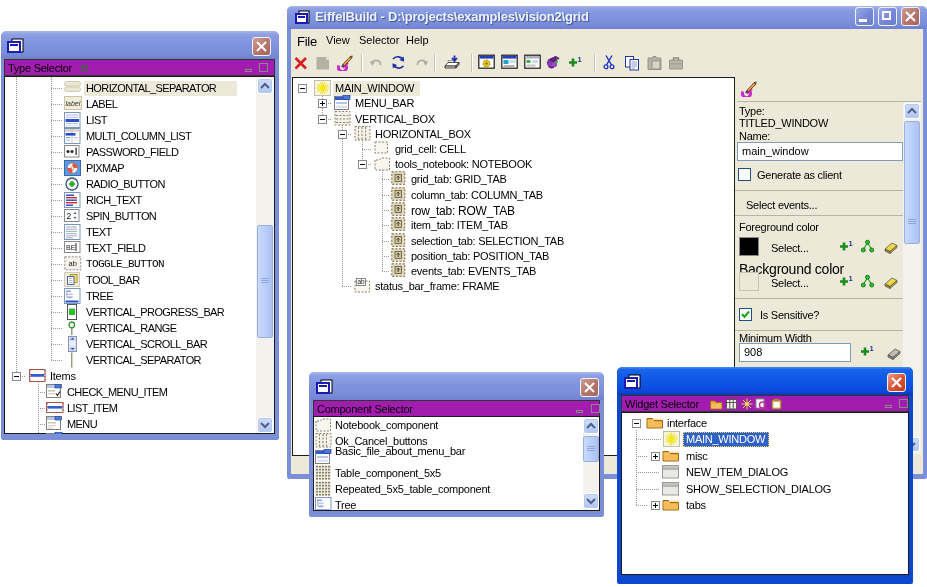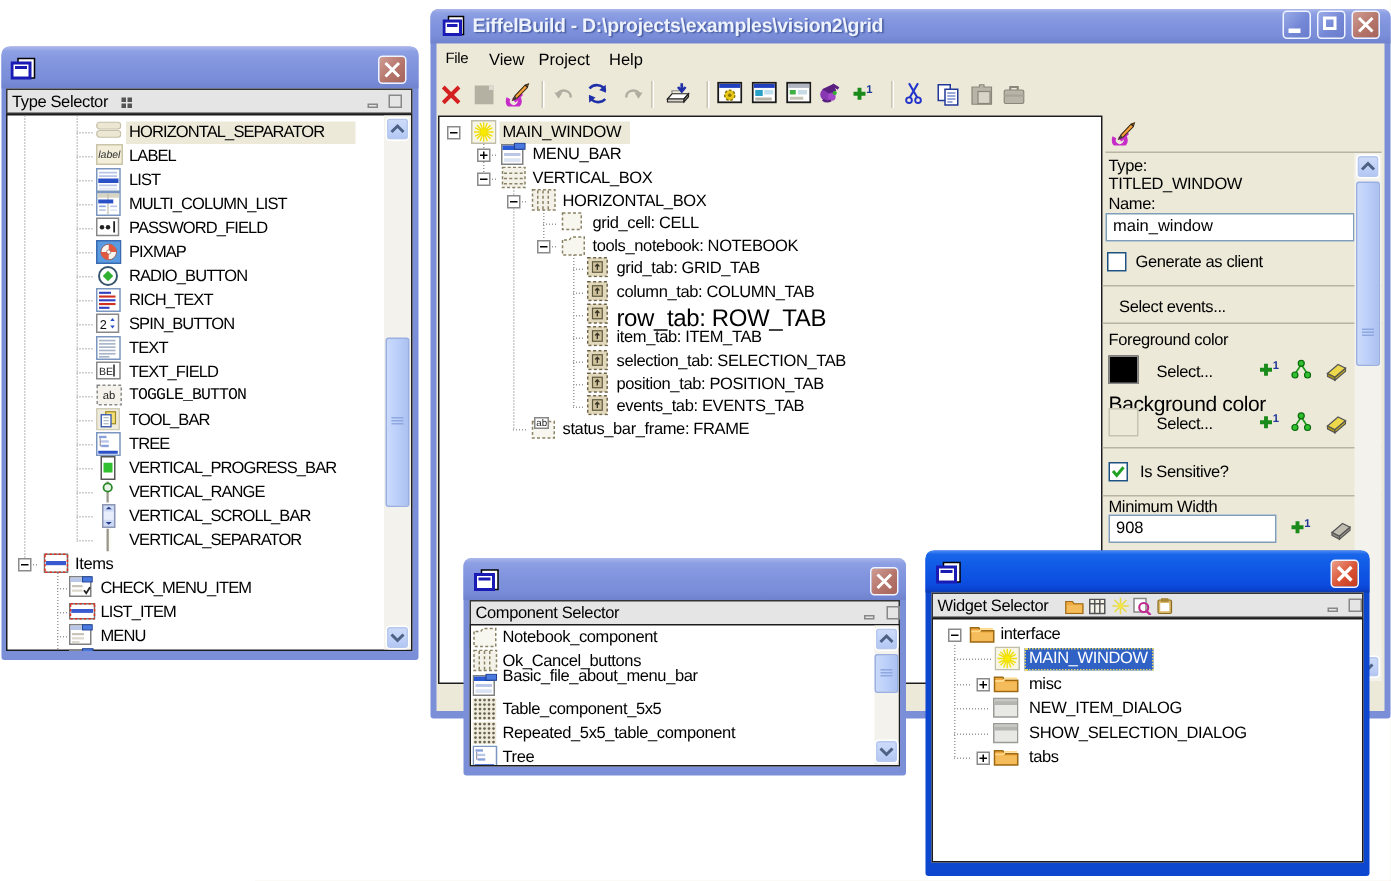--- a/index.html
+++ b/index.html
@@ -9,21 +9,21 @@
 .frame.act{background:#0d47cf}
 .frame.inact{background:#7b8fd9}
 .tbar{position:absolute;left:0;right:0;top:0;border-radius:5px 5px 0 0;overflow:hidden}
 .tbar.act{background:linear-gradient(180deg,#4a8af4 0%,#1a66ea 9%,#1460e8 22%,#0f57e4 45%,#0d52e2 65%,#0b4bdd 82%,#0a45d8 90%,#0d3fbe 96%,#0a36a6 100%)}
 .tbar.inact{background:linear-gradient(180deg,#aab6ea 0%,#8ea0e4 12%,#8598e0 30%,#7e92dc 55%,#7a8dd9 78%,#7487d3 90%,#7082cd 100%)}
 .ttext{position:absolute;color:#eef2fc;font-weight:bold;font-size:13px;letter-spacing:-0.2px;text-shadow:1px 1px 1px rgba(20,40,100,0.55);white-space:pre}
 .tbtn{position:absolute;width:19px;height:19px;border-radius:3px;border:1px solid #f0f4fe}
 .tbtn.b-inact{background:linear-gradient(135deg,#9aabe8 0%,#7588d6 55%,#6a7dcc 100%)}
 .tbtn.c-act{background:linear-gradient(135deg,#eb9e8a 0%,#da5134 55%,#c23c20 100%)}
 .tbtn.c-inact{background:linear-gradient(135deg,#cf9d94 0%,#b5756b 55%,#a5655c 100%)}
-.hdr{position:absolute;background:#e5e5e5;border-bottom:1px solid #404040;
+.hdr{position:absolute;background:#a21caf;border-bottom:1px solid #404040;
  font-size:11px;color:#000}
 .pane{position:absolute;background:#fff;border:1px solid #1c1c1c}
 .beige{background:#ece9d8}
 .txt{position:absolute;font-size:11px;color:#000;white-space:pre}
 
 .dotv{position:absolute;width:1px;background-image:linear-gradient(180deg,#9a9a9a 50%,transparent 50%);background-size:1px 2px}
 .doth{position:absolute;height:1px;background-image:linear-gradient(90deg,#9a9a9a 50%,transparent 50%);background-size:2px 1px}
 .exp{position:absolute;width:9px;height:9px;background:#fff;border:1px solid #8a8a8a;font-size:9px;line-height:7px;text-align:center;color:#000}
 .exp:before{content:"";position:absolute;left:1px;right:1px;top:3px;height:1px;background:#000}
 .exp.plus:after{content:"";position:absolute;top:1px;bottom:1px;left:3px;width:1px;background:#000}
@@ -49,23 +49,23 @@
     <div class="tbtn b-inact" style="left:568px;top:1px"></div>
     <div class="tbtn b-inact" style="left:591px;top:1px"></div>
     <div class="tbtn c-inact" style="left:614px;top:1px"></div>
     <div class="abs" style="left:572px;top:13px;width:8px;height:3px;background:#fff"></div>
     <div class="abs" style="left:595px;top:5px;width:9px;height:9px;border:2px solid #fff"></div>
     <svg class="abs" style="left:617px;top:4px" width="13" height="13" viewBox="0 0 13 13">
 <path d="M2 2 L11 11 M11 2 L2 11" stroke="#fff" stroke-width="2"></path>
     </svg>
     <div class="abs beige" style="left:4px;top:23px;width:632px;height:445px"></div>
   </div>
-<div class="txt" style="left:297px;top:34px;font-size:10px;color:#000;letter-spacing:-0.25px;">File</div>
+<div class="txt" style="left:297px;top:34px;font-size:13px;color:#000;letter-spacing:-0.25px;">File</div>
 <div class="txt" style="left:326px;top:34px;font-size:11px;color:#000;letter-spacing:0px;">View</div>
-<div class="txt" style="left:359px;top:34px;font-size:11px;color:#000;letter-spacing:0px;">Project</div>
+<div class="txt" style="left:359px;top:34px;font-size:11px;color:#000;letter-spacing:0px;">Selector</div>
 <div class="txt" style="left:406px;top:34px;font-size:11px;color:#000;letter-spacing:0px;">Help</div>
 <svg class="abs" style="left:293px;top:55px" width="16" height="16" viewBox="0 0 16 16">
 <path d="M2.5 3 L13 13.5 M13 3 L2.5 13.5" stroke="#d42020" stroke-width="2.6"></path>
   </svg>
 <svg class="abs" style="left:315px;top:55px" width="16" height="16" viewBox="0 0 16 16">
 <rect x="1.5" y="2" width="12.5" height="12.5" fill="#b5b1a2"></rect>
 <rect x="11" y="2" width="3" height="3" fill="#dedbd2"></rect>
   </svg>
 <svg class="abs" style="left:337px;top:55px" width="17" height="16" viewBox="0 0 17 16">
 <path d="M2 10.5 A4 4 0 1 0 8.5 9.8" fill="none" stroke="#c82cc8" stroke-width="2.8"></path>
@@ -215,21 +215,21 @@
 <rect x="4" y="3.5" width="6.5" height="7" fill="#cfc39e" stroke="#5f573c" stroke-width="0.8"></rect>
 <path d="M7.2 9 V5.2 M5.8 6.6 L7.2 5.2 L8.6 6.6" stroke="#3a3426" stroke-width="0.9" fill="none"></path>
   </svg>
 <div class="txt" style="left:411px;top:189px;font-size:11px;color:#000;letter-spacing:-0.25px;">column_tab: COLUMN_TAB</div>
 <div class="doth" style="left:382px;top:210px;width:7px"></div>
 <svg class="abs" style="left:391px;top:202px" width="15" height="14" viewBox="0 0 15 14">
 <rect x="0.8" y="0.8" width="13" height="12.5" fill="#e2d9bc" stroke="#6e6548" stroke-width="1" stroke-dasharray="2,1.6"></rect>
 <rect x="4" y="3.5" width="6.5" height="7" fill="#cfc39e" stroke="#5f573c" stroke-width="0.8"></rect>
 <path d="M7.2 9 V5.2 M5.8 6.6 L7.2 5.2 L8.6 6.6" stroke="#3a3426" stroke-width="0.9" fill="none"></path>
   </svg>
-<div class="txt" style="left:411px;top:204px;font-size:16px;color:#000;letter-spacing:-0.25px;">row_tab: ROW_TAB</div>
+<div class="txt" style="left:411px;top:204px;font-size:12px;color:#000;letter-spacing:-0.25px;">row_tab: ROW_TAB</div>
 <div class="doth" style="left:382px;top:225px;width:7px"></div>
 <svg class="abs" style="left:391px;top:217px" width="15" height="14" viewBox="0 0 15 14">
 <rect x="0.8" y="0.8" width="13" height="12.5" fill="#e2d9bc" stroke="#6e6548" stroke-width="1" stroke-dasharray="2,1.6"></rect>
 <rect x="4" y="3.5" width="6.5" height="7" fill="#cfc39e" stroke="#5f573c" stroke-width="0.8"></rect>
 <path d="M7.2 9 V5.2 M5.8 6.6 L7.2 5.2 L8.6 6.6" stroke="#3a3426" stroke-width="0.9" fill="none"></path>
   </svg>
 <div class="txt" style="left:411px;top:219px;font-size:11px;color:#000;letter-spacing:-0.25px;">item_tab: ITEM_TAB</div>
 <div class="doth" style="left:382px;top:241px;width:7px"></div>
 <svg class="abs" style="left:391px;top:233px" width="15" height="14" viewBox="0 0 15 14">
 <rect x="0.8" y="0.8" width="13" height="12.5" fill="#e2d9bc" stroke="#6e6548" stroke-width="1" stroke-dasharray="2,1.6"></rect>

